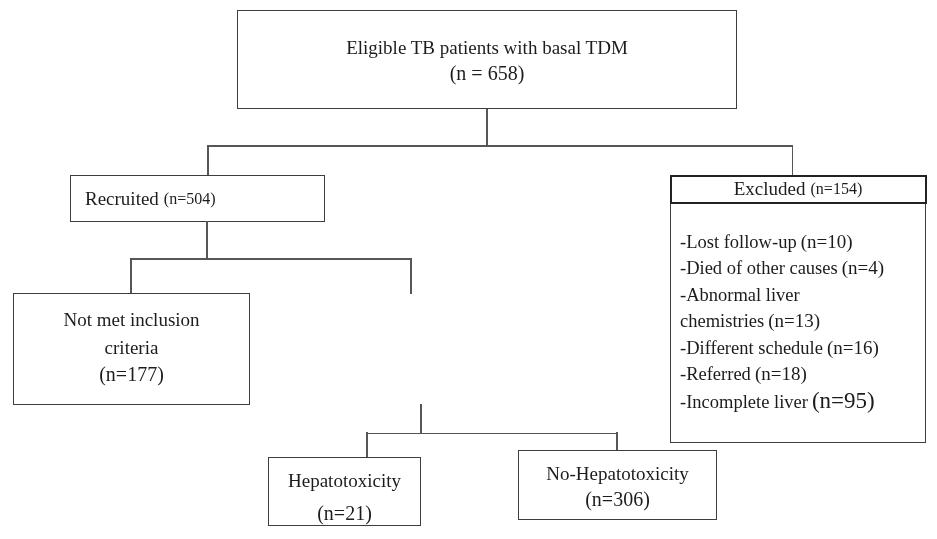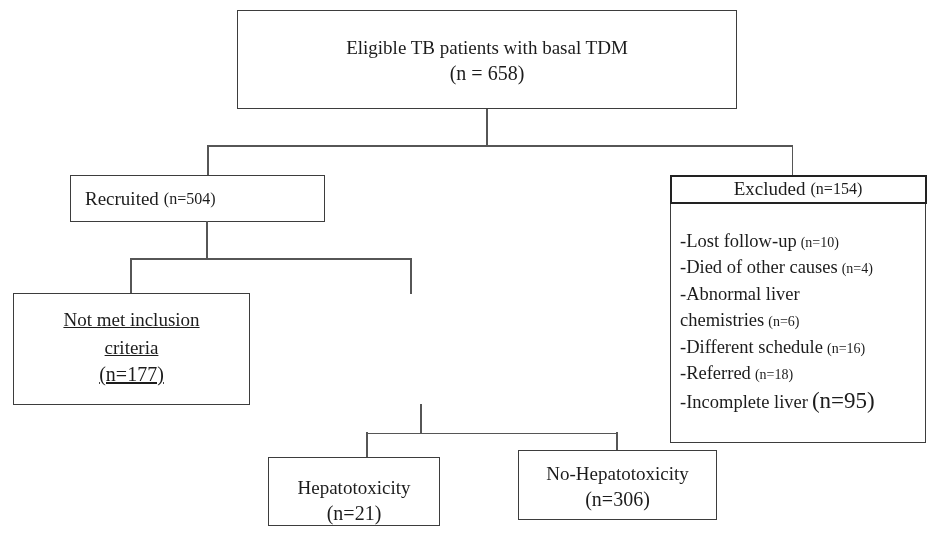--- a/index.html
+++ b/index.html
@@ -39,31 +39,31 @@
   #excluded-header{
     margin:-1.5px -1.5px 0 -1.5px;
     border:2px solid #222222;
     height:29px;box-sizing:border-box;
     display:flex;align-items:center;justify-content:center;
   }
   #excluded-list{
     padding:25px 6px 0 9px;
     font-size:18.5px;line-height:25.5px;
   }
-  #excluded-list .nn{font-size:14px;margin-left:4px;}
+  #excluded-list .nn{font-size:19px;margin-left:4px;}
   #excluded-list .nn.full{font-size:23px;text-align:center;}
 
   
-  #box-notmet{left:13px;top:293px;width:237px;height:112px;padding-top:12px;justify-content:flex-start;text-decoration:underline;}
+  #box-notmet{left:13px;top:293px;width:237px;height:112px;padding-top:12px;justify-content:flex-start;}
   #box-notmet .mainline{line-height:28px;}
   #box-met{left:293px;top:293px;width:225px;height:112px;padding-top:11px;justify-content:flex-start;}
   #box-met .mainline{line-height:28px;}
 
   
-  #box-hepato{left:268px;top:457px;width:172px;height:69px;padding-top:9px;justify-content:flex-end;}
+  #box-hepato{left:268px;top:457px;width:153px;height:69px;padding-top:9px;justify-content:space-between;}
   #box-nohepato{left:518px;top:450px;width:199px;height:70px;padding-top:9px;justify-content:flex-start;}
 
   
   .vline,.hline{position:absolute;background:#565656;}
   .vline{width:1.5px;}
   .hline{height:1.5px;}
 </style>
 </head>
 <body>
 
@@ -86,21 +86,21 @@
 
   <div class="box" id="box-excluded">
     <div id="excluded-header">
       <span>Excluded</span>
       <span class="nn">(n=154)</span>
     </div>
     <div id="excluded-list">
       <div><span>-Lost follow-up</span><span class="nn">(n=10)</span></div>
       <div><span>-Died of other causes</span><span class="nn">(n=4)</span></div>
       <div><span>-Abnormal liver</span><span class="nn"></span></div>
-      <div><span>chemistries</span><span class="nn">(n=6)</span></div>
+      <div><span>chemistries</span><span class="nn">(n=13)</span></div>
       <div><span>-Different schedule</span><span class="nn">(n=16)</span></div>
       <div><span>-Referred</span><span class="nn">(n=18)</span></div>
       <div><span>-Incomplete liver</span><span class="nn full">(n=95)</span></div>
     </div>
   </div>
 
   <div class="vline" style="left:206px;top:221px;height:38px;"></div>
   <div class="hline" style="left:130px;top:258px;width:281px;"></div>
   <div class="vline" style="left:130px;top:258px;height:36px;"></div>
   <div class="vline" style="left:410px;top:258px;height:36px;"></div>

